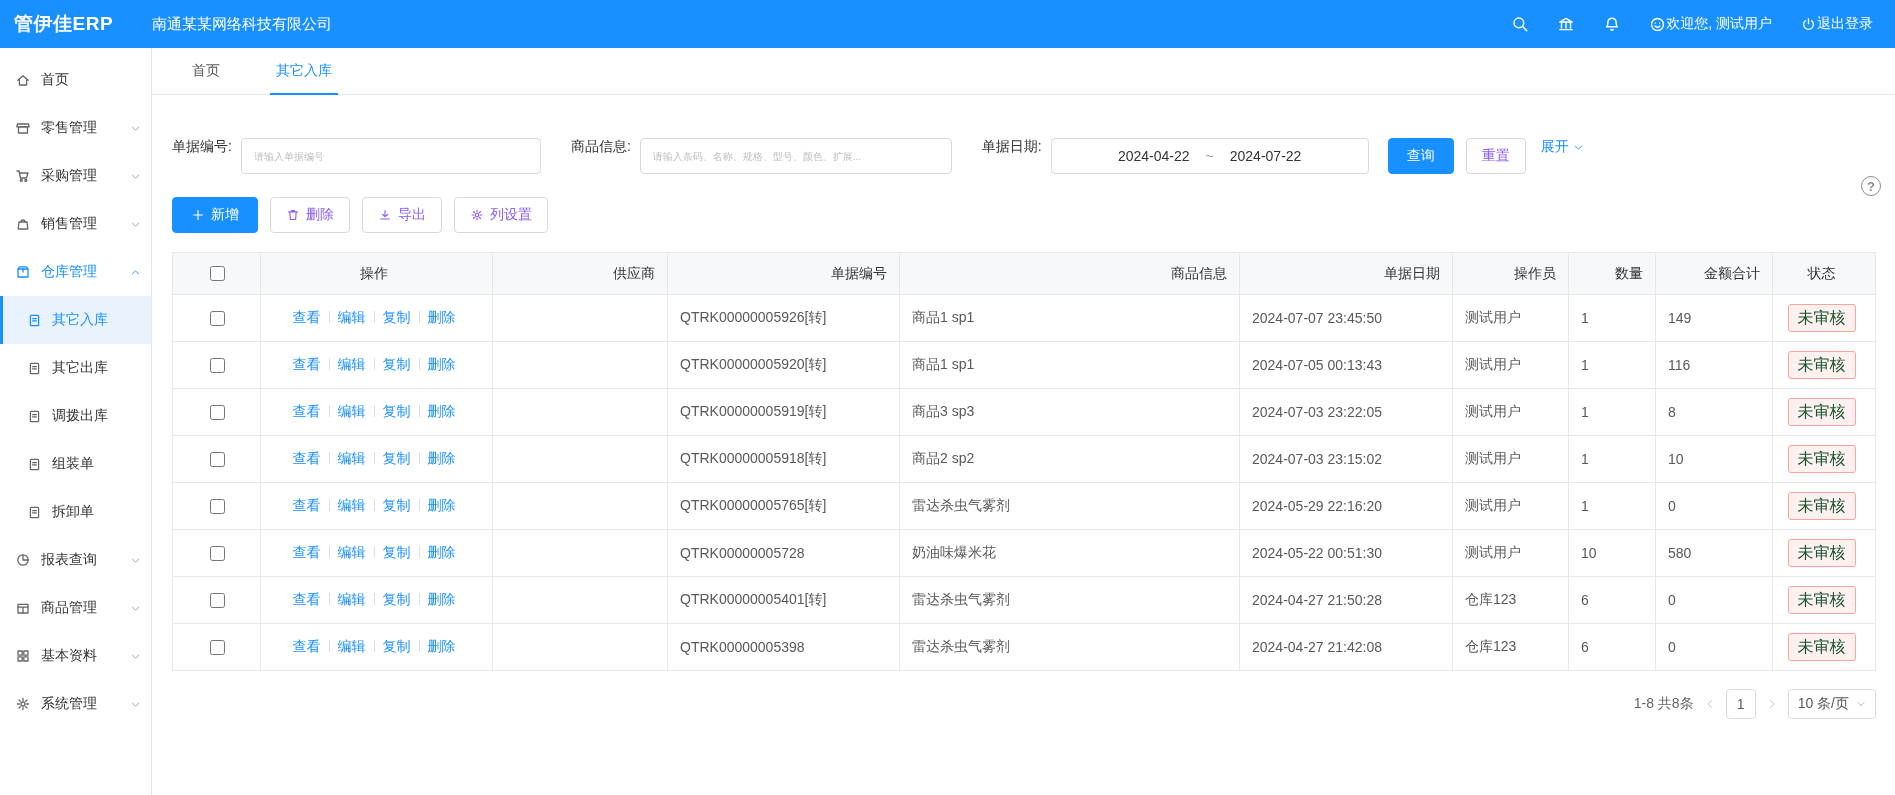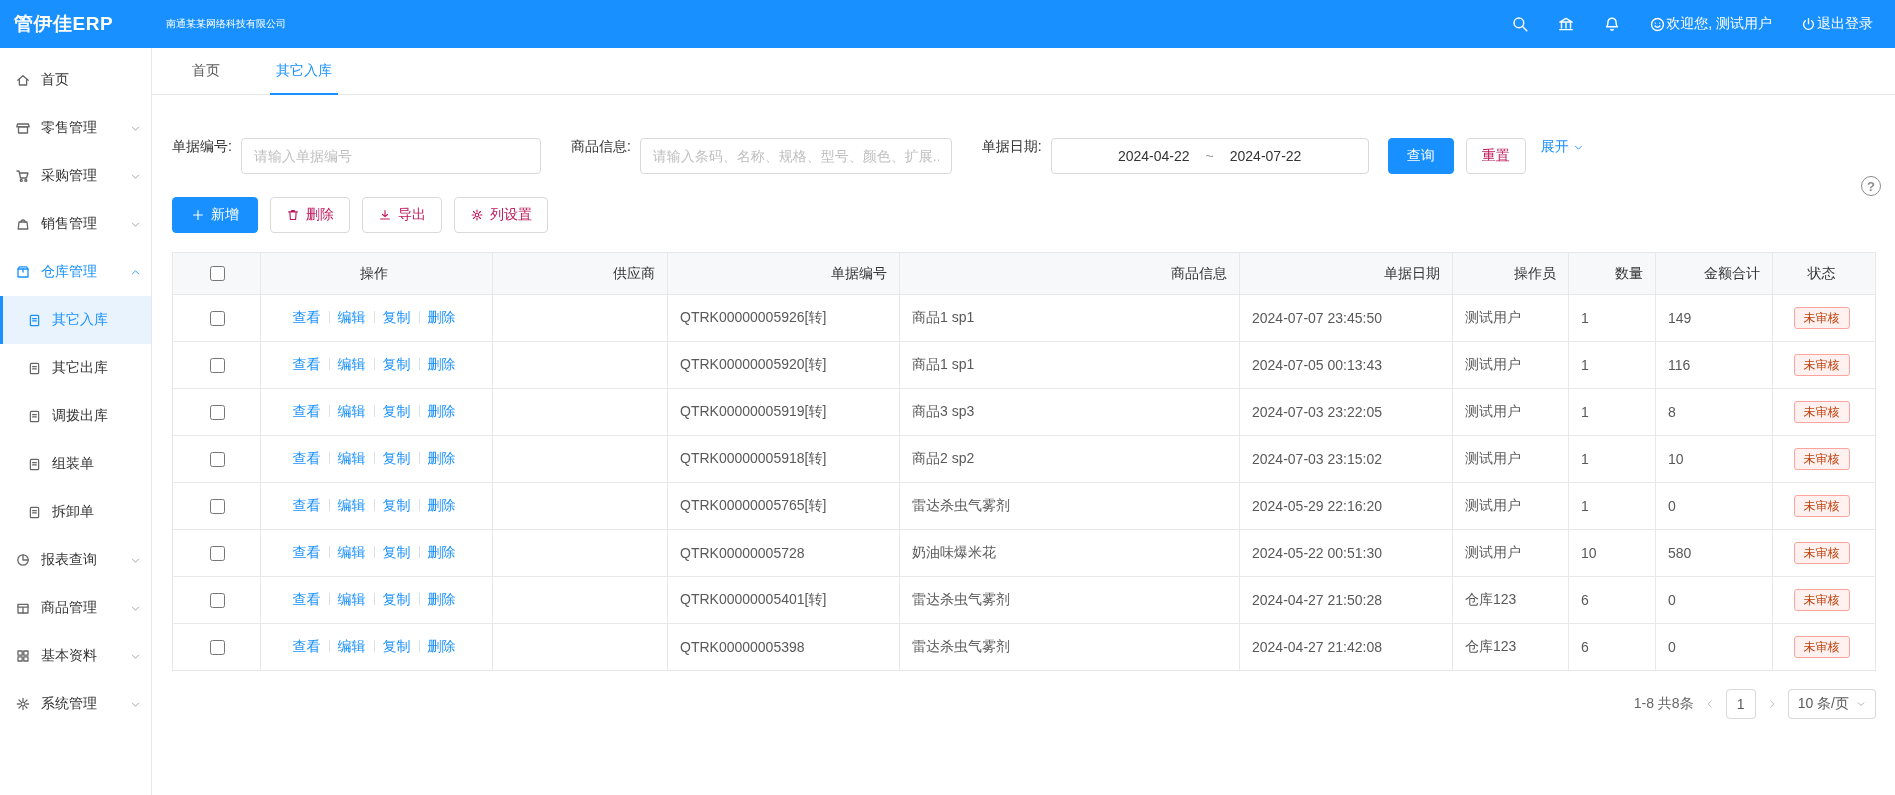--- a/index.html
+++ b/index.html
@@ -7,21 +7,21 @@
   body {
     width:1895px; height:795px; overflow:hidden;
     font-family:"Liberation Sans","DejaVu Sans",sans-serif;
     font-size:14px; color:#333; background:#fff;
   }
   svg { fill:none; stroke:currentColor; stroke-width:1.3; stroke-linecap:round; stroke-linejoin:round; display:block; }
 
   
   .header { height:48px; background:#1890ff; display:flex; align-items:center; color:#fff; }
   .logo { width:152px; flex:0 0 152px; font-size:19px; font-weight:bold; padding-left:14px; letter-spacing:.5px; }
-  .company { font-size:10px; margin-left:14px; }
+  .company { font-size:15px; }
   .header-right { margin-left:auto; display:flex; align-items:center; gap:28px; padding-right:22px; }
   .hicon { cursor:pointer; }
   .hicon svg { width:18px; height:18px; }
   .h-group { display:flex; align-items:center; cursor:pointer; font-size:14px; }
   .h-group svg { width:17px; height:17px; }
 
   
   .layout { display:flex; height:747px; }
   .sidebar { width:152px; flex:0 0 152px; background:#fff; border-right:1px solid #e4e7ec; padding-top:8px; overflow:hidden; }
   .menu-item { height:48px; display:flex; align-items:center; gap:10px; padding:0 10px 0 15px; cursor:pointer; color:#333; }
@@ -43,51 +43,51 @@
   .tabbar { height:47px; border-bottom:1px solid #e8e8e8; display:flex; align-items:stretch; padding-left:34px; gap:44px; }
   .tab { display:flex; align-items:center; padding:0 6px; color:#595959; cursor:pointer; border-bottom:2px solid transparent; margin-bottom:-1px; }
   .tab.active { color:#1890ff; border-bottom-color:#1890ff; }
 
   
   .content { padding:0 20px; flex:1; }
 
   .filter-row { display:flex; align-items:flex-start; margin-top:43px; }
   .flabel { color:#333; margin-right:9px; white-space:nowrap; }
   .flabel.gap { margin-left:30px; }
-  .input { height:36px; border:1px solid #d9d9d9; border-radius:4px; padding:2px 12px; font-size:14px; color:#333;
+  .input { height:36px; border:1px solid #d9d9d9; border-radius:4px; padding:2px 12px; font-size:10px; color:#333;
            font-family:"Liberation Sans","DejaVu Sans",sans-serif; outline:none; }
   .input::placeholder { color:#bfbfbf; }
   .input.order { width:300px; }
   .input.product { width:312px; }
   .date-range { width:318px; height:36px; border:1px solid #d9d9d9; border-radius:4px; display:flex; align-items:center; justify-content:center; gap:16px; color:#333; cursor:pointer; }
   .date-sep { color:#999; }
   .btn { height:36px; border-radius:4px; font-size:14px; cursor:pointer; display:inline-flex; align-items:center; gap:6px;
          font-family:"Liberation Sans","DejaVu Sans",sans-serif; }
   .btn-primary { background:#1890ff; border:1px solid #1890ff; color:#fff; padding:0 18px; }
-  .btn-default { background:#fff; border:1px solid #d9d9d9; color:#be185d; padding:0 15px; }
+  .btn-default { background:#fff; border:1px solid #d9d9d9; color:#8b5cf6; padding:0 15px; }
   .btn svg { width:14px; height:14px; }
   .btn.search { margin-left:19px; }
   .btn.reset { margin-left:12px; }
   .expand { margin-left:15px; color:#1890ff; display:flex; align-items:center; gap:4px; cursor:pointer; }
   .expand svg { width:11px; height:11px; }
 
   .action-row { margin-top:23px; display:flex; gap:12px; }
 
   
   .table-wrap { margin-top:19px; }
   table { width:100%; border-collapse:collapse; table-layout:fixed; font-size:14px; }
   th, td { border:1px solid #e8e8e8; padding:0 12px; overflow:hidden; white-space:nowrap; }
   th { background:#f7f8fa; height:42px; font-weight:normal; color:#333; text-align:right; }
   td { height:47px; color:#595959; }
   .c-center { text-align:center;padding-left:7px; }
   .c-check { text-align:center; padding:0; }
   .c-check input { width:15px; height:15px; cursor:pointer; vertical-align:middle; }
   .op { color:#1890ff; cursor:pointer; text-decoration:none; }
   .sep { display:inline-block; width:1px; height:12px; background:#dcdfe6; margin:0 8px; vertical-align:-1px; }
-  .badge { display:inline-block; border:1px solid #ffa39e; background:#fff1f0; color:#c2410c; font-size:12px; padding:3px 9px; border-radius:3px; line-height:1.2; }
+  .badge { display:inline-block; border:1px solid #ffa39e; background:#fff1f0; color:#14532d; font-size:16px; padding:3px 9px; border-radius:3px; line-height:1.2; }
 
   
   .pagination { display:flex; justify-content:flex-end; align-items:center; gap:10px; margin-top:18px; color:#666; }
   .pg-arrow { color:#bfbfbf; cursor:pointer; display:flex; align-items:center; }
   .pg-arrow svg { width:12px; height:12px; }
   .page-num { min-width:30px; height:30px; border:1px solid #d9d9d9; border-radius:4px; background:#fff; display:flex; align-items:center; justify-content:center; color:#595959; cursor:pointer; }
   .page-size { height:30px; border:1px solid #d9d9d9; border-radius:4px; background:#fff; display:flex; align-items:center; gap:7px; padding:0 9px; color:#595959; cursor:pointer; }
   .page-size svg { width:10px; height:10px; color:#999; }
 
   .help { position:absolute; top:128px; right:15px; width:20px; height:20px; border-radius:50%; border:1.6px solid #8c8c8c; color:#8c8c8c; display:flex; align-items:center; justify-content:center; font-size:13px; font-weight:bold; cursor:pointer; }

